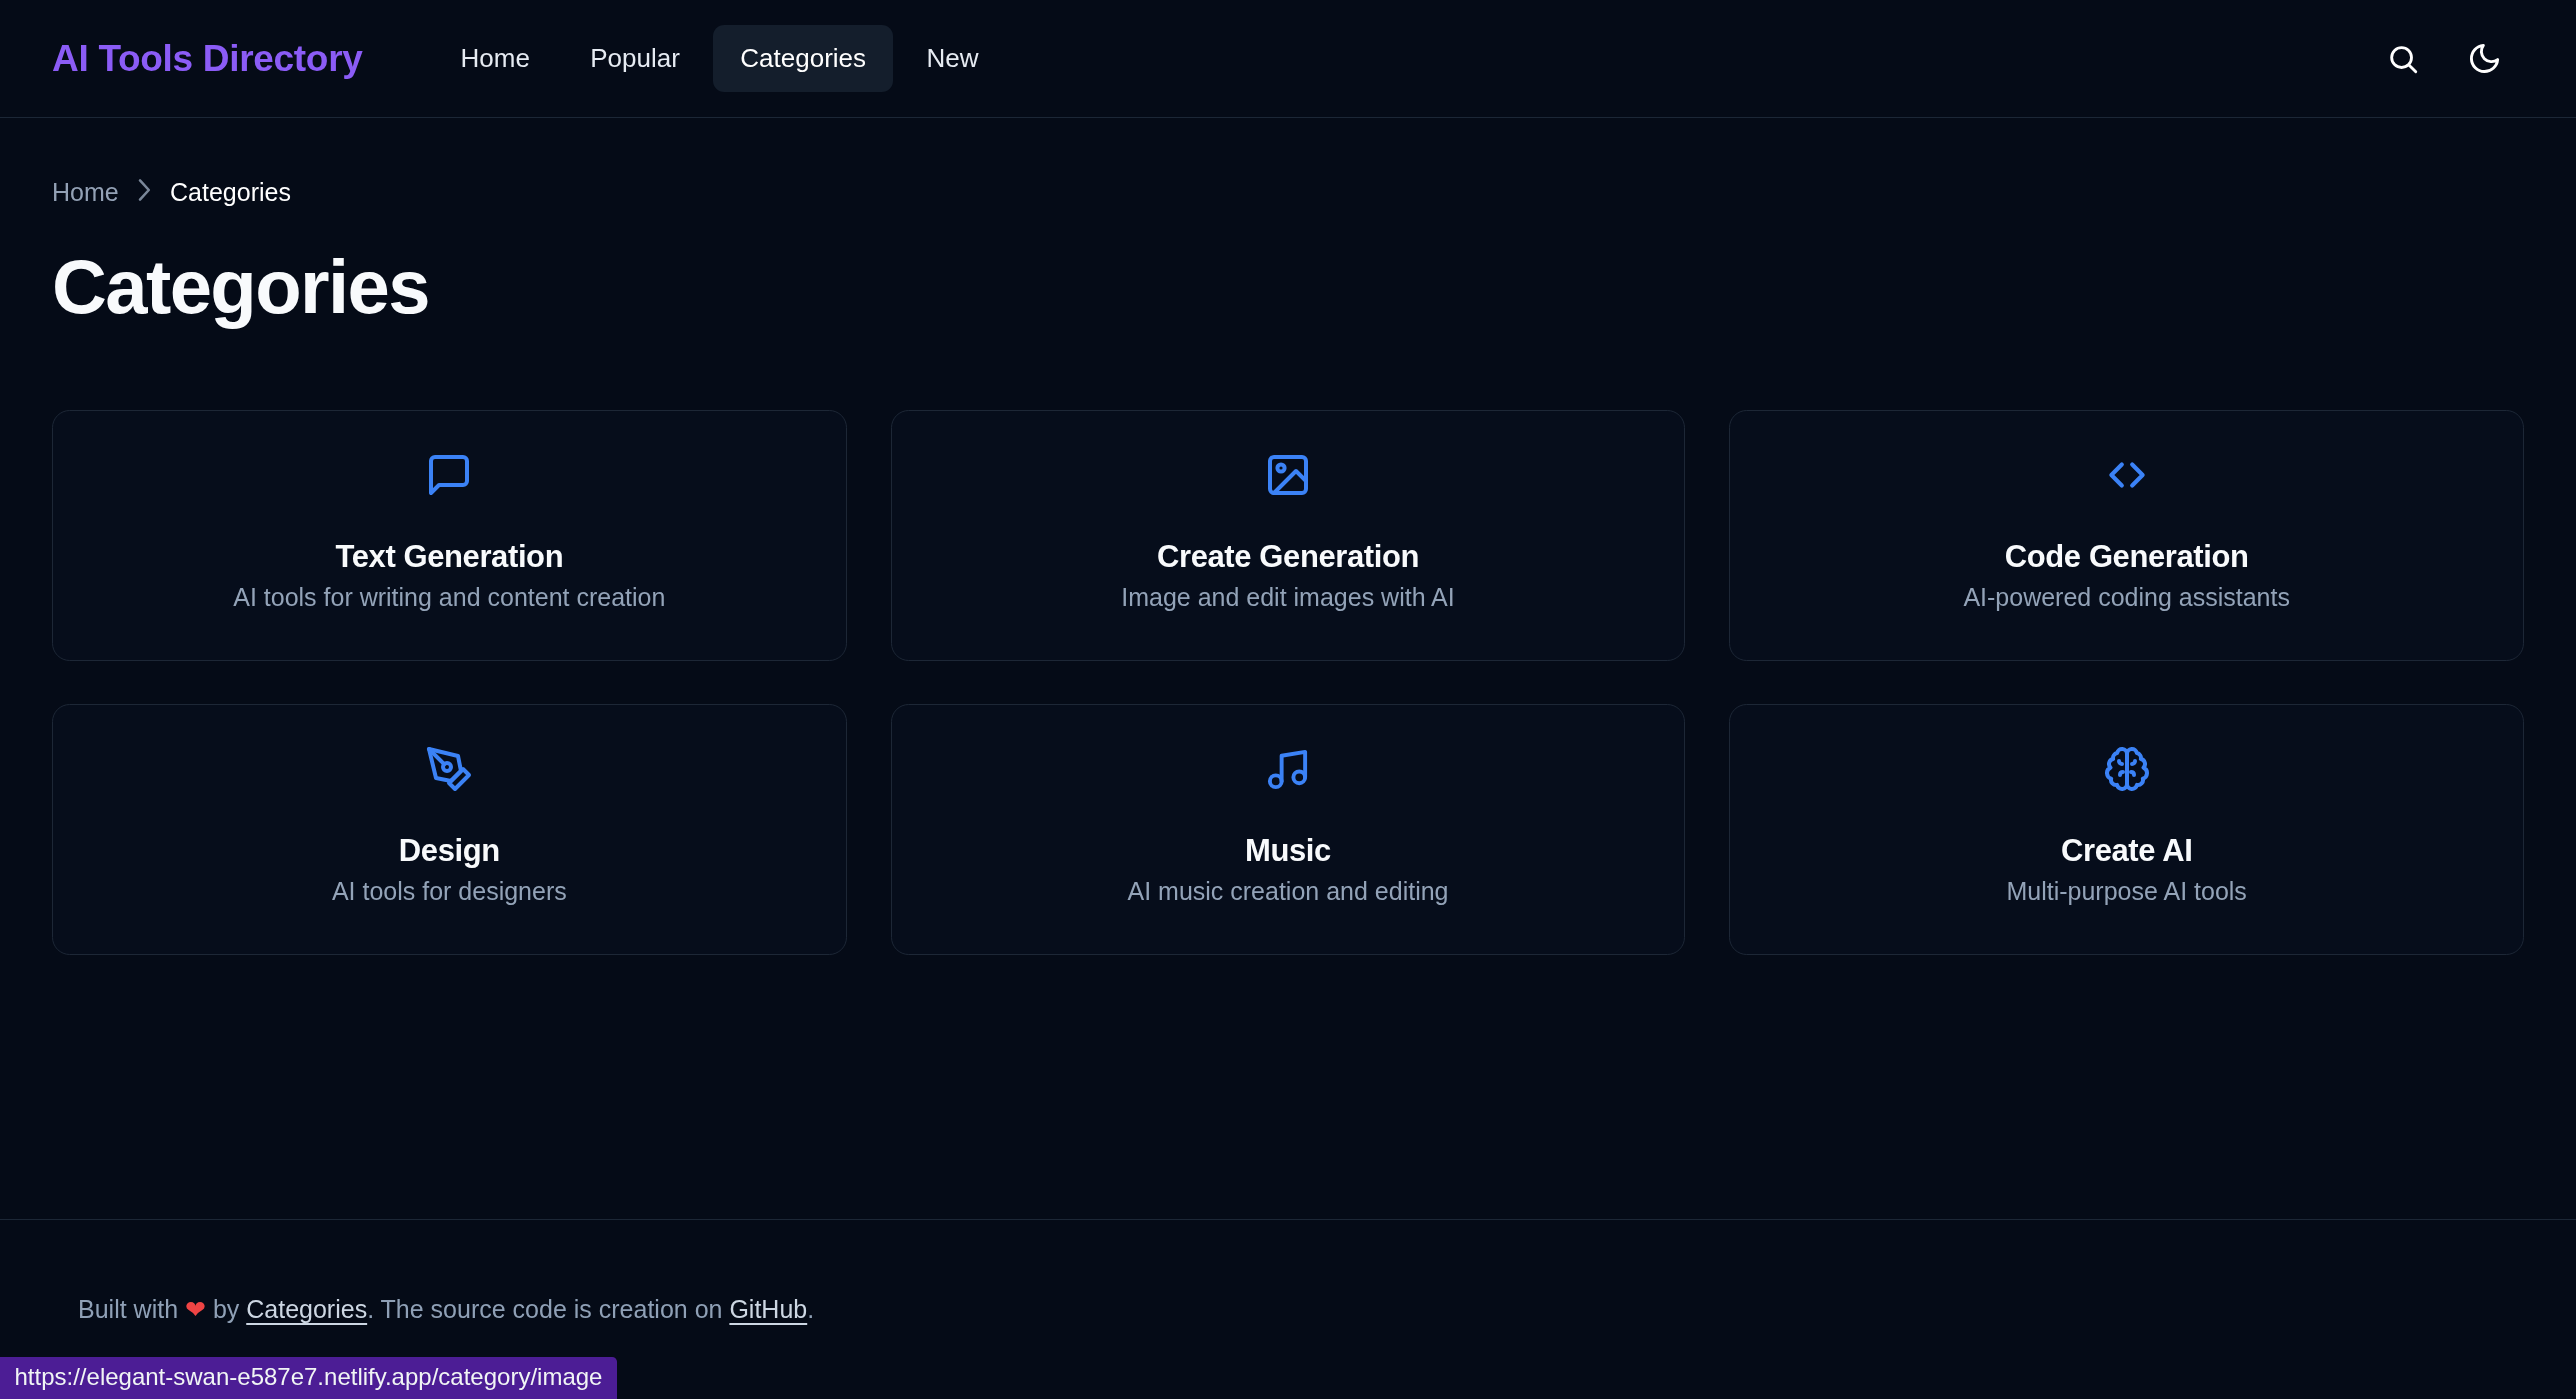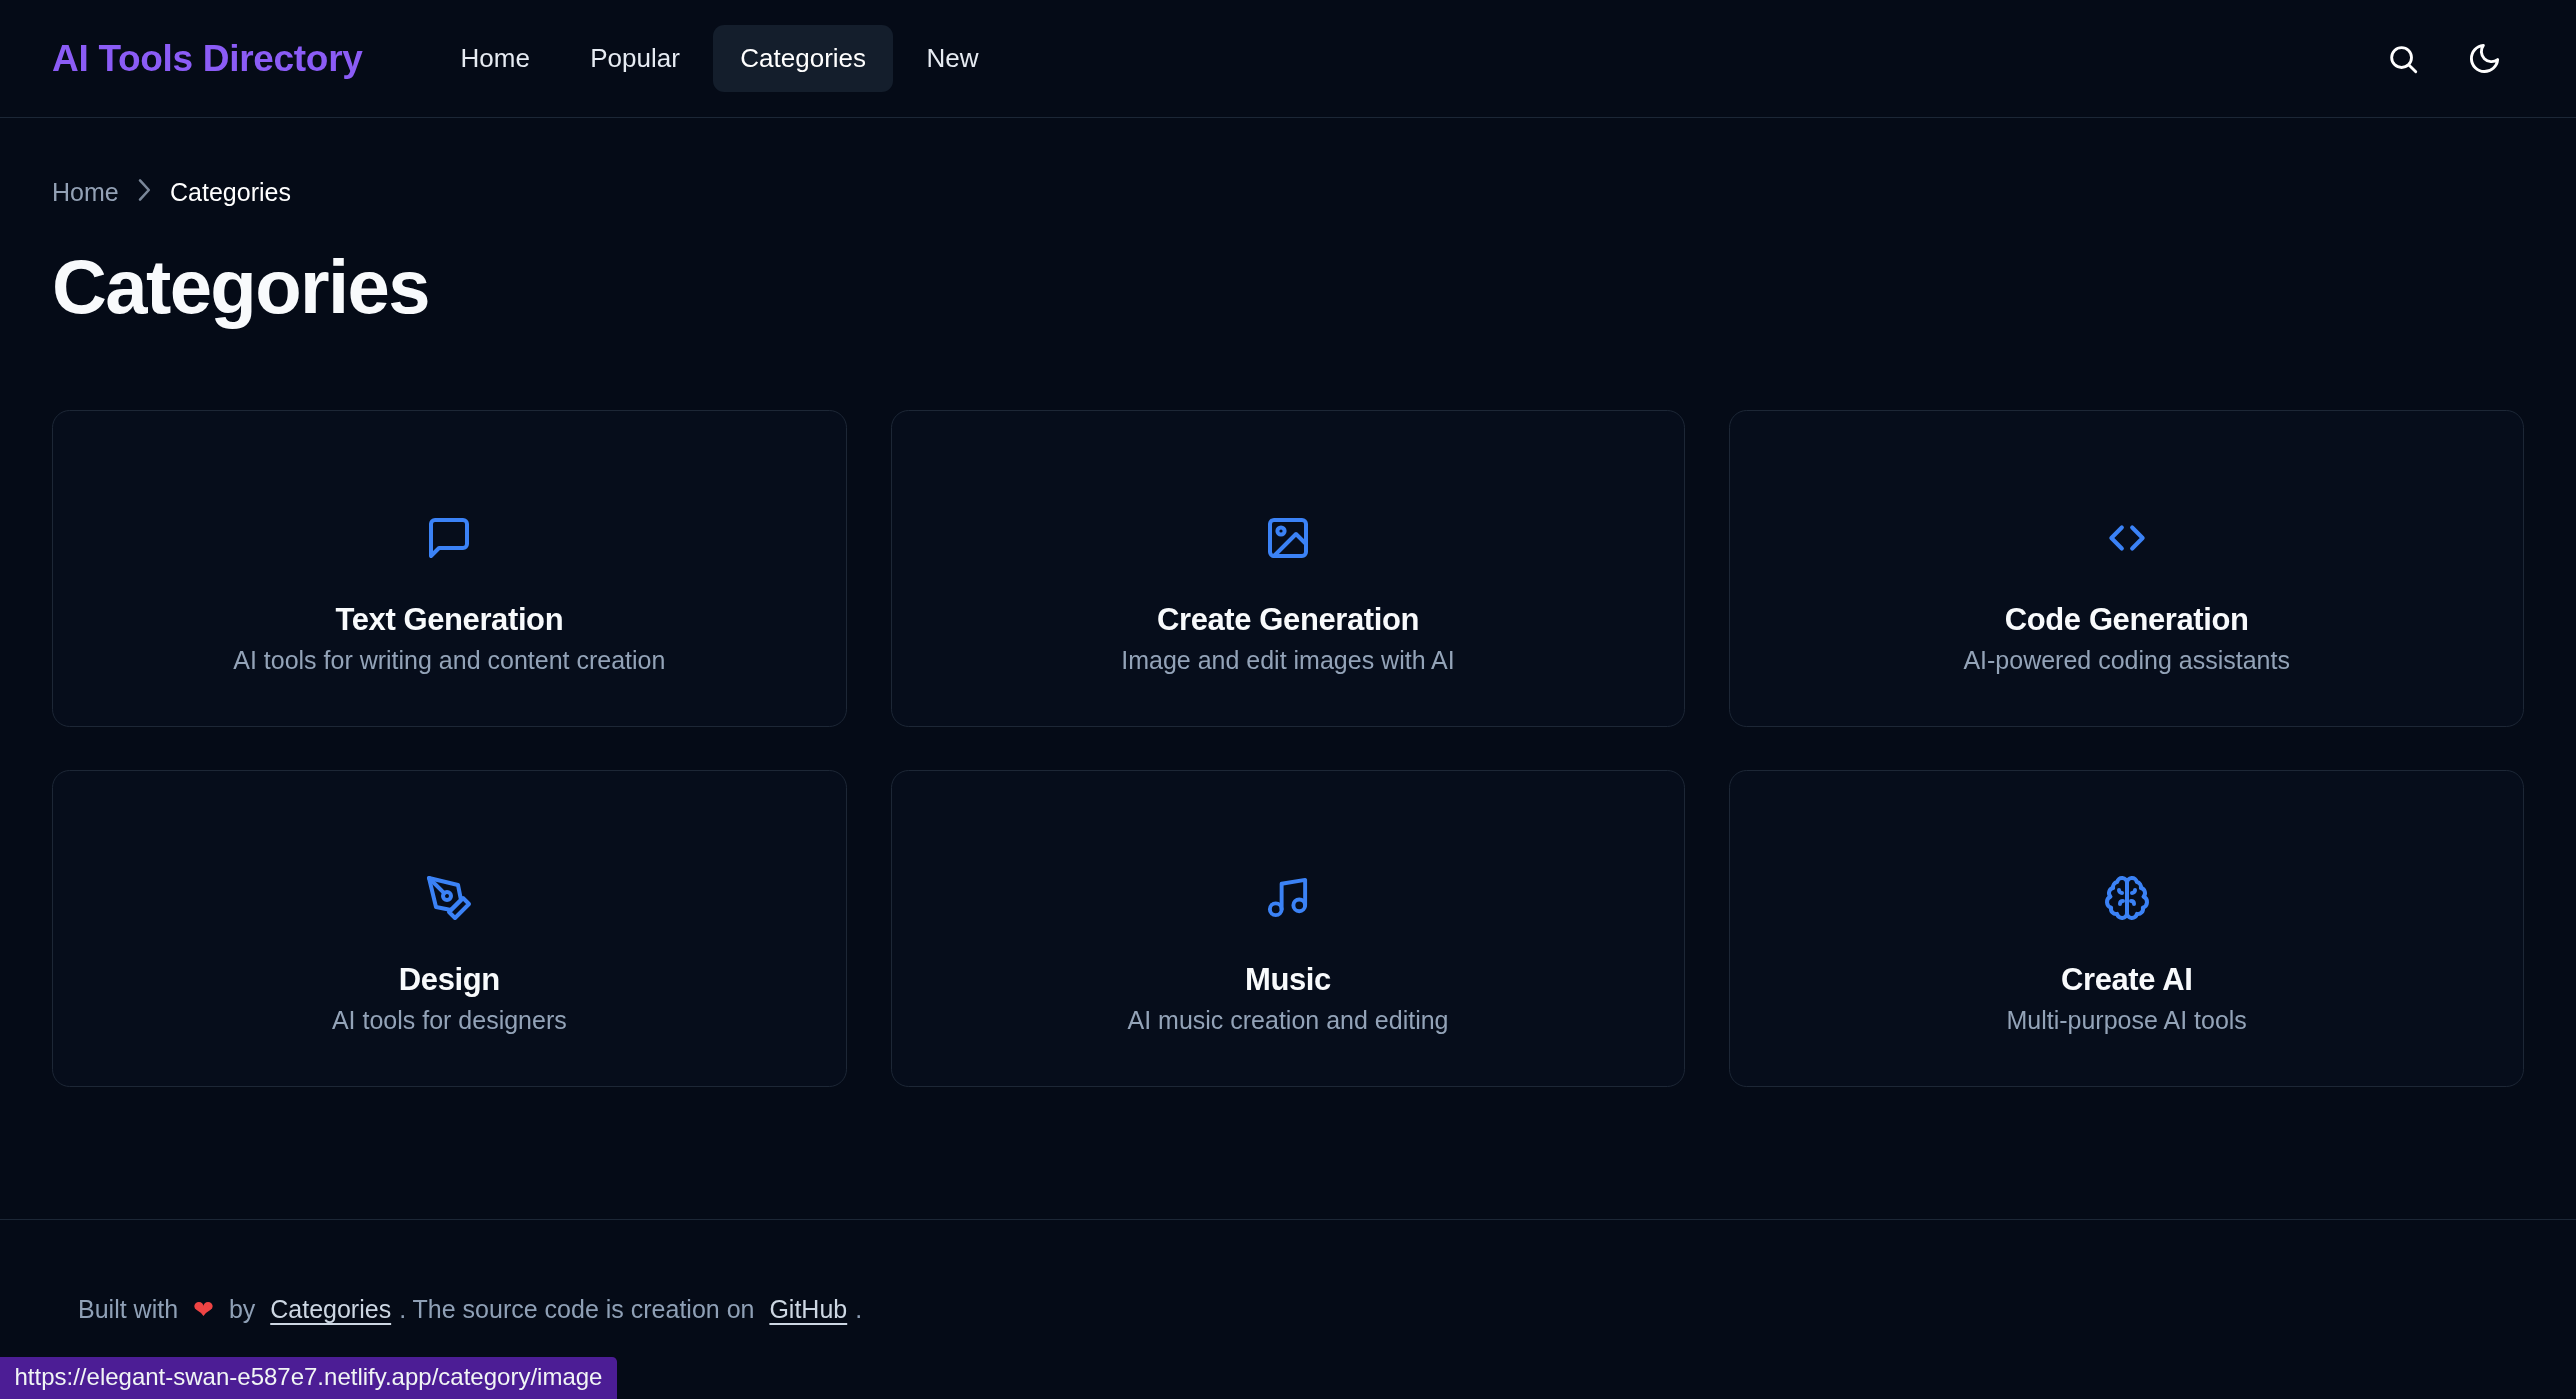--- a/index.html
+++ b/index.html
@@ -132,26 +132,26 @@
     display: grid;
     grid-template-columns: repeat(3, 1fr);
     column-gap: 44px;
     row-gap: 43px;
   }
 
   .card {
     background: #060d1b;
     border: 1.6px solid #1d2736;
     border-radius: 17.7px;
-    height: 317px;
+    height: 251px;
     display: flex;
     flex-direction: column;
     align-items: center;
-    justify-content: center;
-    padding-top: 43px;
+    justify-content: flex-start;
+    padding-top: 32px;
     cursor: pointer;
     text-decoration: none;
   }
 
   .card-icon {
     height: 64px;
     display: flex;
     align-items: center;
     justify-content: center;
     color: #3b82f6;
@@ -184,21 +184,21 @@
     display: flex;
     align-items: center;
   }
 
   .footer-text {
     font-size: 25px;
     color: #8fa0b6;
     padding-left: 26px;
     display: flex;
     align-items: center;
-    gap: 8px;
+    gap: 0;
     white-space: pre;
   }
 
   .heart { color: #ef4444; font-size: 25px; }
 
   .footer-link {
     color: #cdd7e3;
     text-decoration: underline;
     text-underline-offset: 4.8px;
     cursor: pointer;

